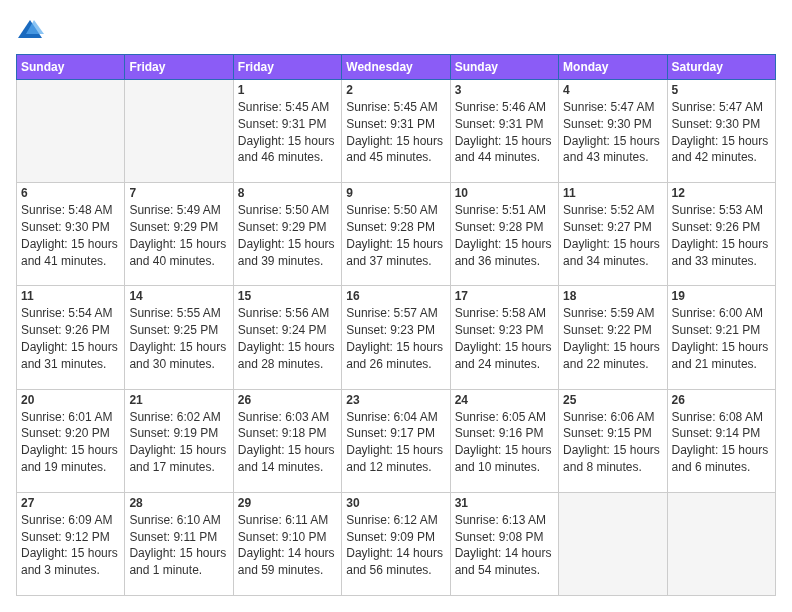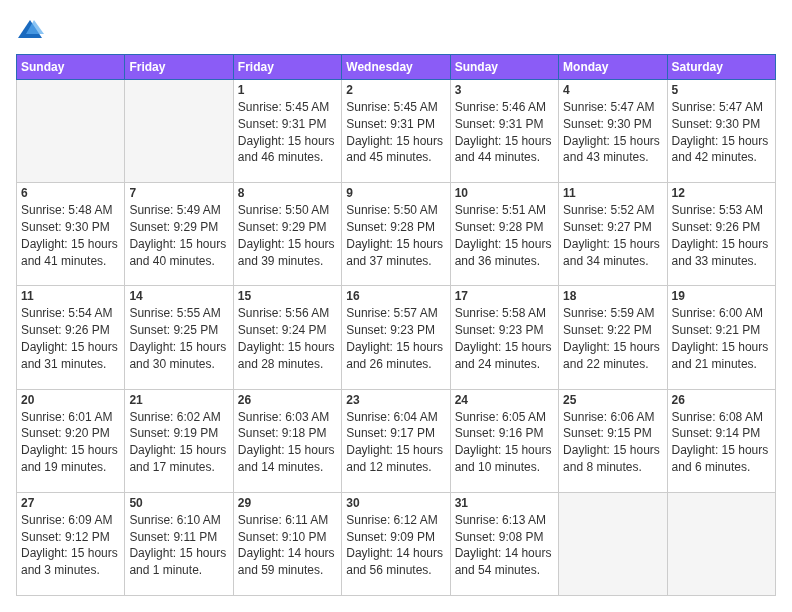--- a/index.html
+++ b/index.html
@@ -247,21 +247,21 @@
             <span class="day-num">26</span>
             <div class="day-info">Sunrise: 6:08 AM<br>Sunset: 9:14 PM<br>Daylight: 15 hours and 6 minutes.</div>
           </td>
         </tr>
         <tr>
           <td>
             <span class="day-num">27</span>
             <div class="day-info">Sunrise: 6:09 AM<br>Sunset: 9:12 PM<br>Daylight: 15 hours and 3 minutes.</div>
           </td>
           <td>
-            <span class="day-num">50</span>
+            <span class="day-num">28</span>
             <div class="day-info">Sunrise: 6:10 AM<br>Sunset: 9:11 PM<br>Daylight: 15 hours and 1 minute.</div>
           </td>
           <td>
             <span class="day-num">29</span>
             <div class="day-info">Sunrise: 6:11 AM<br>Sunset: 9:10 PM<br>Daylight: 14 hours and 59 minutes.</div>
           </td>
           <td>
             <span class="day-num">30</span>
             <div class="day-info">Sunrise: 6:12 AM<br>Sunset: 9:09 PM<br>Daylight: 14 hours and 56 minutes.</div>
           </td>

